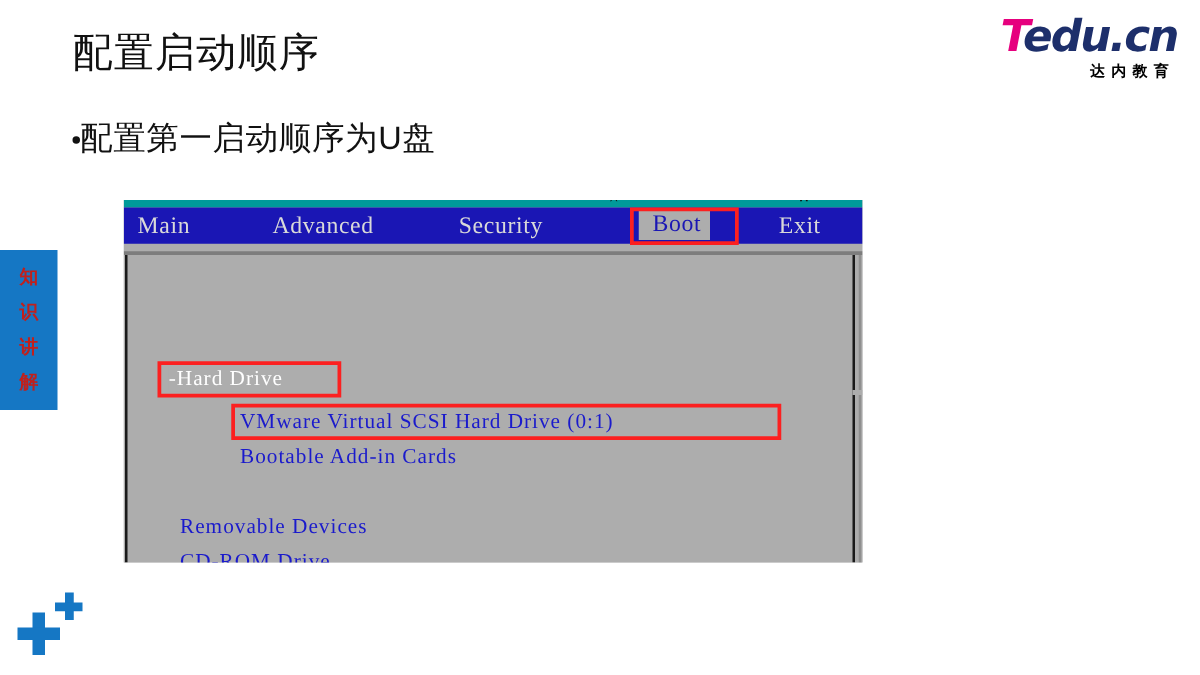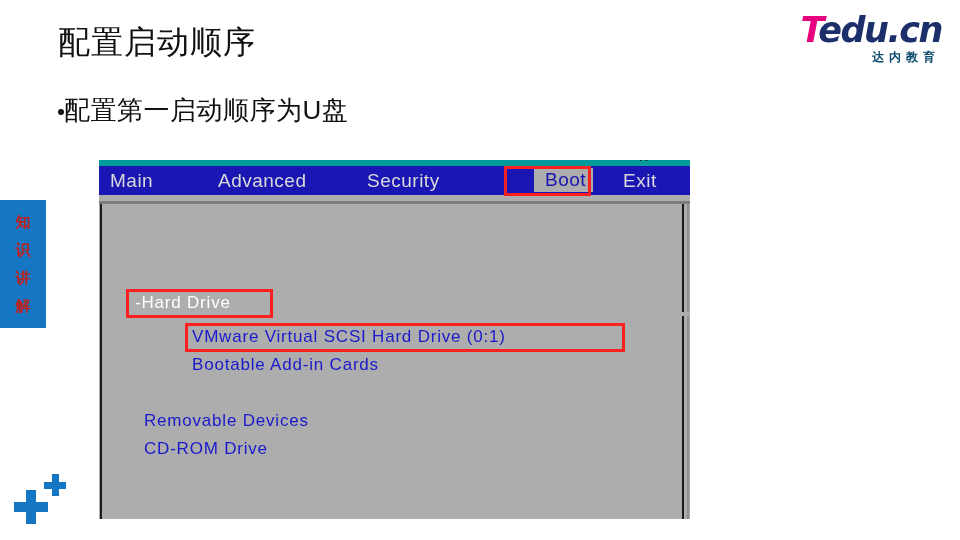--- a/index.html
+++ b/index.html
@@ -68,21 +68,21 @@
     font-style: italic;
     letter-spacing: -1.5px;
     line-height: 36px;
     display: block;
   }
   .logo-t { color: #e6007e; }
   .logo-rest { color: #1d2f6b; text-align: right; }
   .logo-sub {
     display: block;
     font-size: 12px;
-    color: #0c4a6e;
+    color: #000000;
     letter-spacing: 5px;
     line-height: 16px;
     margin-top: 1px;
     padding-right: 2px;
     font-weight: bold;
   }
 
   
   .side-badge {
     position: absolute;
@@ -127,24 +127,24 @@
   .plus-small { left: 30px; top: 0px; width: 22px; height: 22px; }
   .plus-small::before { left: 8px; top: 0;  width: 7px; height: 22px; }
   .plus-small::after  { left: 0;  top: 8px; width: 22px; height: 7px; }
 
   
   .bios {
     position: absolute;
     left: 99px;
     top: 160px;
     width: 591px;
-    height: 359px;
+    height: 290px;
     background: #adadad;
     overflow: hidden;
-    font-family: Liberation Sans, sans-serif;
+    font-family: Liberation Serif, serif;
   }
   .bios-topstrip {
     position: absolute;
     left: 0; top: 0;
     width: 100%; height: 6px;
     background: #009a9a;
   }
   .bios-cropglyphs {
     position: absolute;
     left: 0; top: -9px;
@@ -171,21 +171,21 @@
     font-size: 19px;
     letter-spacing: 0.5px;
     position: absolute;
     top: 4px;
     white-space: nowrap;
   }
   .bios-tab-main     { left: 11px; }
   .bios-tab-advanced { left: 119px; }
   .bios-tab-security { left: 268px; }
   .bios-tab-boot {
-    left: 435px;
+    left: 412px;
     background: #adadad;
     color: #1a16b4;
     padding: 1px 7px 1px 11px;
     top: 2px;
   }
   .bios-tab-exit     { left: 524px; }
 
   .boot-redbox {
     position: absolute;
     left: 405px;

